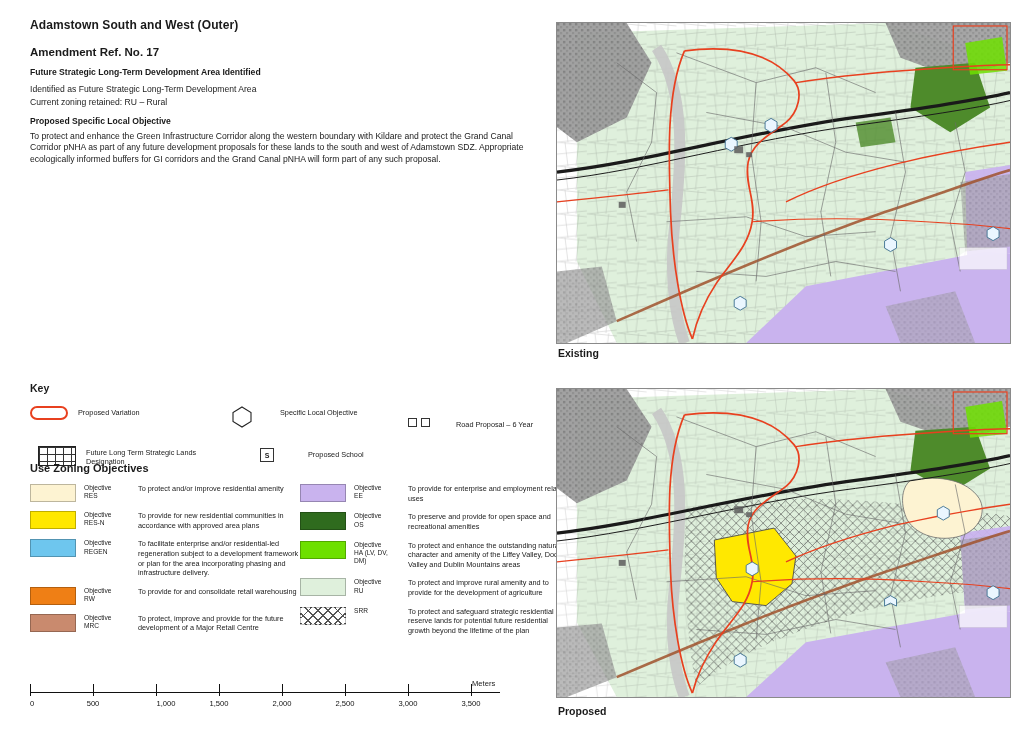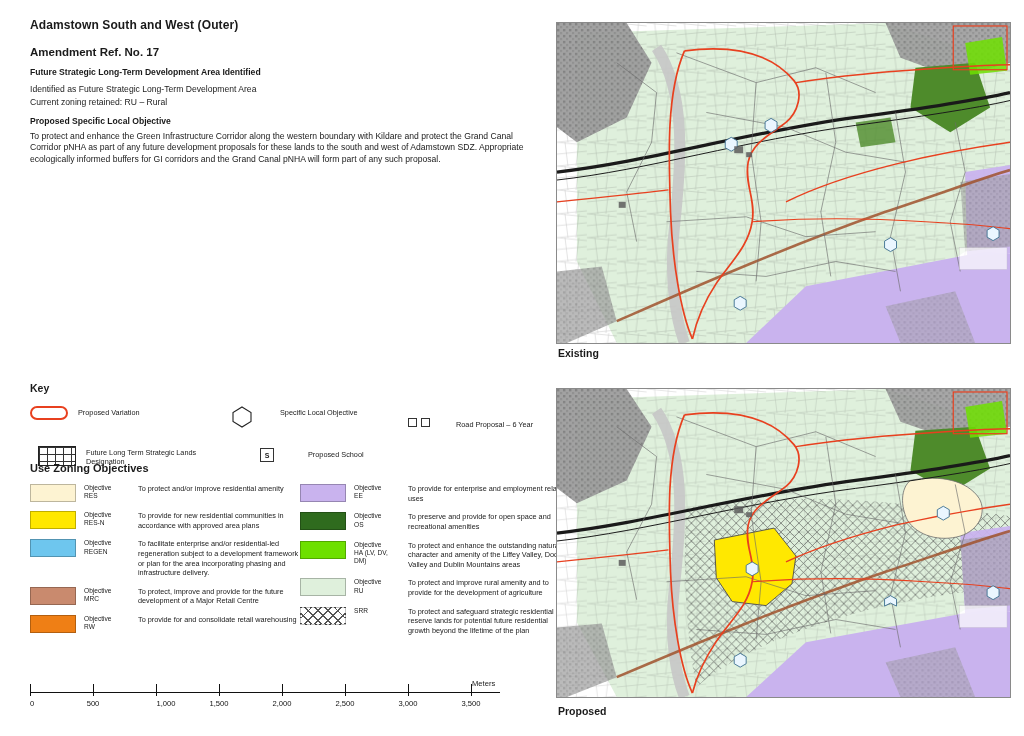--- a/index.html
+++ b/index.html
@@ -158,30 +158,30 @@
 RES-N</div>
           <div class="zdesc">To provide for new residential communities in accordance with approved area plans</div>
         </div>
         <div class="zrow">
           <div class="zsw" style="background:#6ec6ee"></div>
           <div class="zcode" style="white-space:pre-line">Objective
 REGEN</div>
           <div class="zdesc">To facilitate enterprise and/or residential-led regeneration subject to a development framework or plan for the area incorporating phasing and infrastructure delivery.</div>
         </div>
         <div class="zrow">
+          <div class="zsw" style="background:#ef7f15"></div>
+          <div class="zcode" style="white-space:pre-line">Objective
+RW</div>
+          <div class="zdesc">To provide for and consolidate retail warehousing</div>
+        </div>
+        <div class="zrow">
           <div class="zsw" style="background:#c98a6e"></div>
           <div class="zcode" style="white-space:pre-line">Objective
 MRC</div>
           <div class="zdesc">To protect, improve and provide for the future development of a Major Retail Centre</div>
-        </div>
-        <div class="zrow">
-          <div class="zsw" style="background:#ef7f15"></div>
-          <div class="zcode" style="white-space:pre-line">Objective
-RW</div>
-          <div class="zdesc">To provide for and consolidate retail warehousing</div>
         </div>
       </div>
 
       <div class="zcol">
         <div class="zrow">
           <div class="zsw" style="background:#c9b3ee"></div>
           <div class="zcode" style="white-space:pre-line">Objective
 EE</div>
           <div class="zdesc">To provide for enterprise and employment related uses</div>
         </div>

